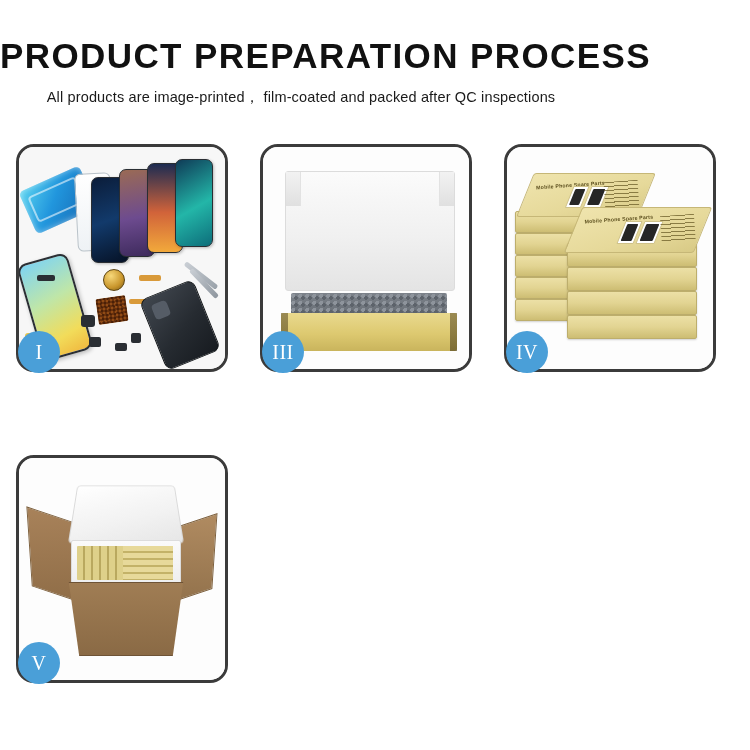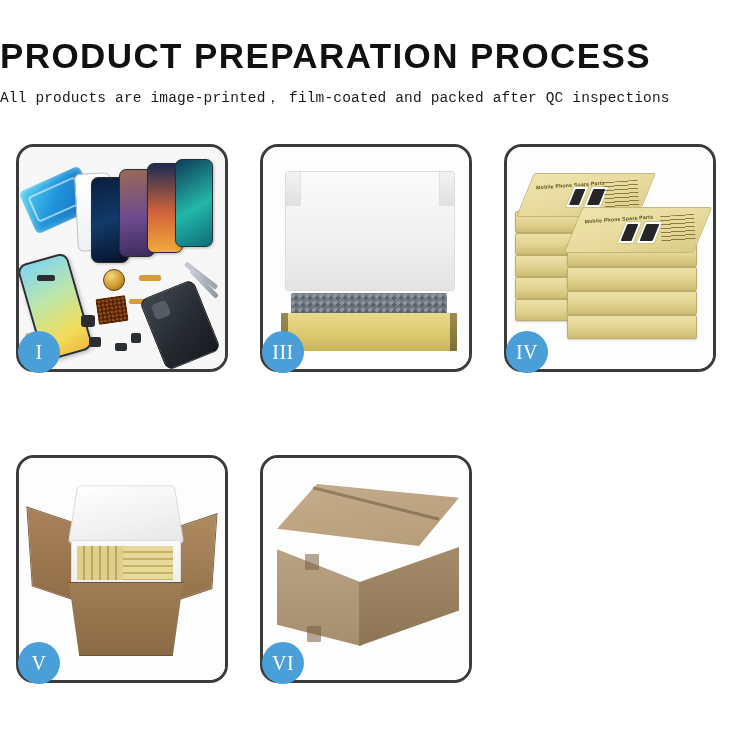--- a/index.html
+++ b/index.html
@@ -25,21 +25,21 @@
     font-family: "Liberation Sans", sans-serif;
     font-size: 35px;
     font-weight: 700;
     letter-spacing: 1.4px;
     color: #111111;
     line-height: 1.05;
     white-space: nowrap;
   }
   .subtitle {
     margin-top: 13px;
-    font-family: Liberation Mono, monospace;
+    font-family: Liberation Sans, sans-serif;
     font-size: 14.5px;
     font-weight: 400;
     letter-spacing: 0.15px;
     color: #1a1a1a;
     white-space: nowrap;
   }
 
   
   .grid {
     position: absolute;
@@ -525,25 +525,14 @@
       <div class="v-flap-r"></div>
       <div class="v-cooler-lid"></div>
       <div class="v-cooler"></div>
       <div class="v-contents"></div>
       <div class="v-contents2"></div>
       <div class="v-carton"></div>
     </div>
     <div class="badge">V</div>
   </div>
 
-  <div class="panel">
-    <div class="panel-inner">
-      <div class="c-top"></div>
-      <div class="c-left"></div>
-      <div class="c-right"></div>
-      <div class="c-seam"></div>
-      <div class="c-tape" style="left:42px;top:96px;"></div>
-      <div class="c-tape" style="left:44px;top:168px;"></div>
-    </div>
-    <div class="badge">VI</div>
-  </div>
 
 </div>
 
 </body></html>

